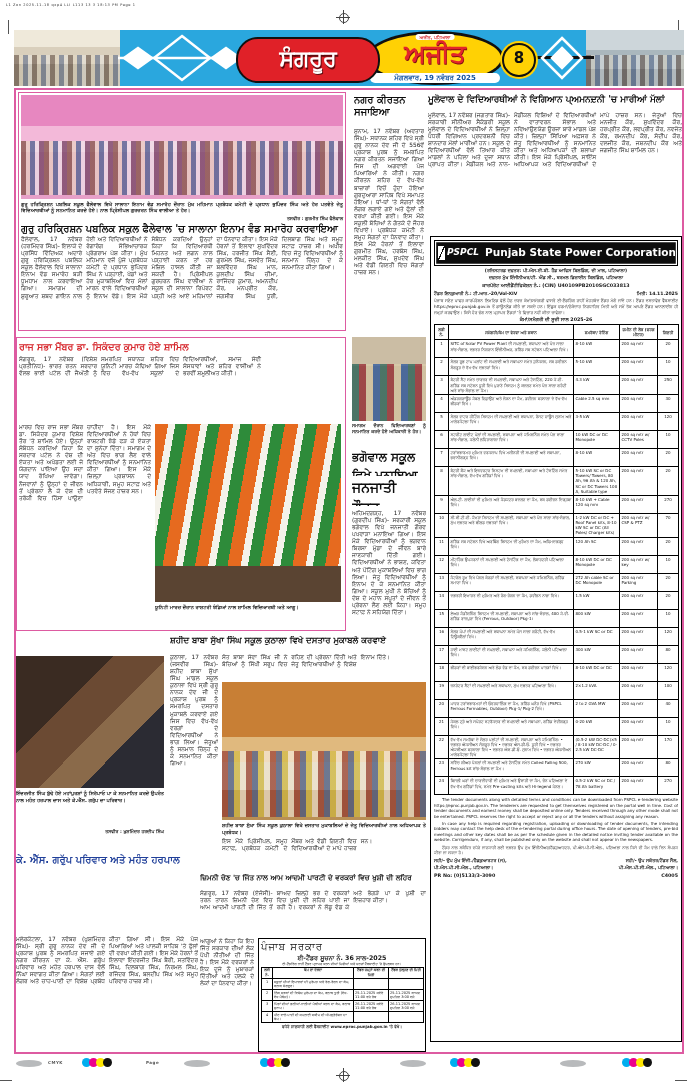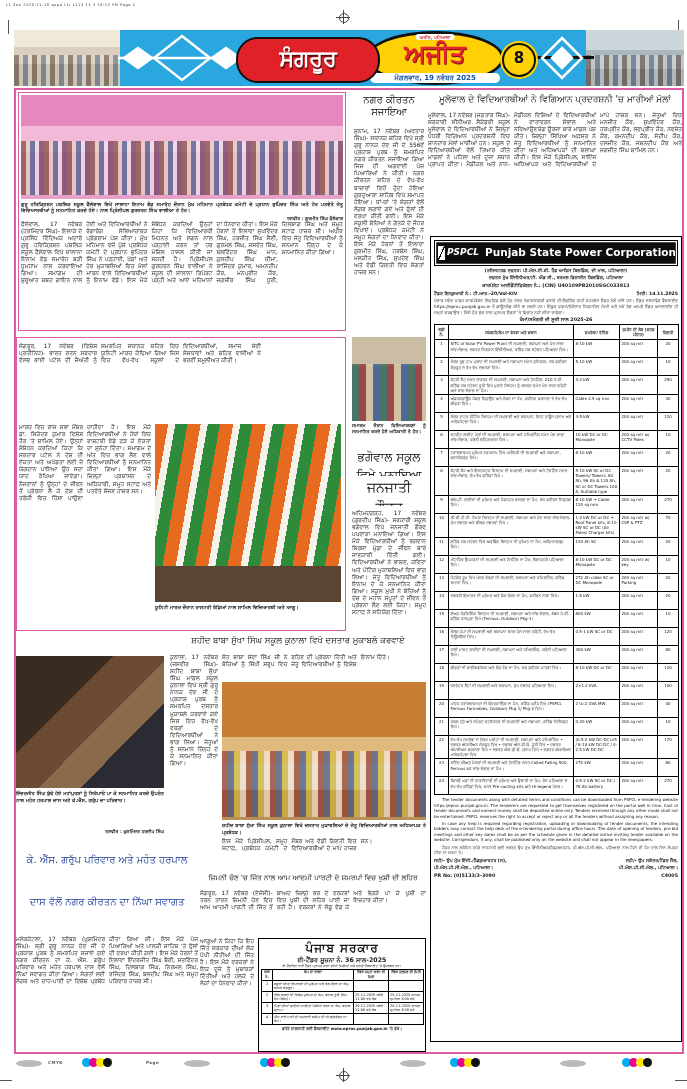--- a/index.html
+++ b/index.html
@@ -59,21 +59,21 @@
      linear-gradient(180deg,#c87f35 0 40%,#e0b97e 40% 58%,#d7c49a 58% 78%,#b98f55 78% 100%);
      background-size:100% 48%,100% 100%;background-position:0 96%,0 0;background-repeat:no-repeat;}
   
   .body-text{font-size:5.8px;line-height:1.22;text-align:justify;color:#161616;overflow:hidden;}
   .cols2{column-count:2;column-gap:4px;}
   .cols3{column-count:3;column-gap:4px;}
   .cols4{column-count:4;column-gap:4px;}
   .cols5{column-count:5;column-gap:4px;}
   .cap{font-size:5px;font-weight:bold;line-height:1.3;color:#101010;text-align:justify;overflow:hidden;}
   .credit{font-size:4.6px;font-weight:bold;text-align:right;color:#101010;}
-  .hl{font-weight:normal;color:#0c0c0c;text-align:center;line-height:1.15;overflow:hidden;white-space:nowrap;}
+  .hl{font-weight:bold;color:#0c0c0c;text-align:left;line-height:1.15;overflow:hidden;white-space:nowrap;}
   .hl.wrap{white-space:normal;}
   .sub-red{color:#d6252b;}
   .hl-blue{color:#21409a;}
   
   .ad{left:430px;top:236px;width:252px;height:806px;border:1.5px solid #000;background:#fff;padding:3px;box-sizing:border-box;}
   .ad-head{position:relative;height:24px;background:#0d0d0d;color:#fff;border:1px solid #000;box-shadow:inset 0 0 0 1.2px #fff;}
   .ad-logo{position:absolute;left:3px;top:2px;width:46px;height:18px;color:#fff;font-size:9px;font-weight:bold;font-style:italic;line-height:18px;}
   .ad-logo .bolt{display:inline-block;width:7px;height:14px;background:linear-gradient(115deg,#fff 0 45%,#0d0d0d 45% 55%,#fff 55% 100%);margin-right:2px;vertical-align:middle;}
   .ad-title{position:absolute;left:50px;right:2px;top:0;bottom:0;font-size:10.5px;font-weight:bold;text-align:center;line-height:22px;white-space:nowrap;overflow:hidden;}
   .ad-addr{font-size:4.6px;font-weight:bold;text-align:center;line-height:1.5;margin-top:2px;}
@@ -87,21 +87,21 @@
   .pth{font-weight:bold;text-align:center;vertical-align:middle;height:12px;}
   .c-sn{width:10px;text-align:center;}
   .c-cap{width:42px;}
   .c-area{width:34px;}
   .c-qty{width:17px;text-align:center;}
   .fineprint{font-size:4px;line-height:1.35;text-align:justify;margin-top:2px;text-indent:8px;}
   .sigrow{display:flex;justify-content:space-between;margin-top:3px;font-size:4.6px;font-weight:bold;line-height:1.5;}
   .prno{font-size:4.8px;font-weight:bold;}
   
   .tbox{left:258px;top:938px;width:168px;height:114px;border:1.5px solid #000;background:#fff;padding:2px;box-sizing:border-box;}
-  .t-govt{font-size:12px;font-weight:bold;text-align:center;letter-spacing:1px;}
+  .t-govt{font-size:10px;font-weight:normal;letter-spacing:1px;}
   .t-title{font-size:6.3px;font-weight:bold;text-align:center;margin-top:0.5px;}
   .t-note{font-size:3.4px;text-align:center;line-height:1.3;}
   .ttable{display:table;width:100%;table-layout:fixed;border-collapse:collapse;border:0.9px solid #000;margin-top:1px;}
   .ttd{display:table-cell;border:0.6px solid #000;padding:0.5px 1px;font-size:3.5px;line-height:1.3;vertical-align:top;overflow:hidden;}
   .tth{font-weight:bold;text-align:center;}
   .t-sn{width:8px;text-align:center;}
   .t-d{width:32px;}
   .t-foot{font-size:4px;font-weight:bold;text-align:center;margin-top:1px;}
   
   .goval{top:1060px;width:26px;height:7px;background:#b8babc;border-radius:50%;}
@@ -155,30 +155,32 @@
     </div>
     <div class="abs page-circle">8</div>
   </div>
 
   <div class="abs frame" style="left:14px;top:88px;width:666px;height:962px;"></div>
 
   <div class="abs pinkbox" style="left:18px;top:92px;width:328px;height:239px;padding:2px;box-sizing:border-box;">
     <div class="photo ph-stage" style="width:100%;height:104px;"></div>
     <div class="cap" style="margin-top:1.5px;height:15px;">ਗੁਰੂ ਹਰਿਕ੍ਰਿਸ਼ਨ ਪਬਲਿਕ ਸਕੂਲ ਫੈਲੇਵਾਲ ਵਿਖੇ ਸਾਲਾਨਾ ਇਨਾਮ ਵੰਡ ਸਮਾਰੋਹ ਦੌਰਾਨ ਮੁੱਖ ਮਹਿਮਾਨ ਪ੍ਰਬੰਧਕ ਕਮੇਟੀ ਦੇ ਪ੍ਰਧਾਨ ਭੁਪਿੰਦਰ ਸਿੰਘ ਅਤੇ ਹੋਰ ਪਤਵੰਤੇ ਜੇਤੂ ਵਿਦਿਆਰਥੀਆਂ ਨੂੰ ਸਨਮਾਨਿਤ ਕਰਦੇ ਹੋਏ। ਨਾਲ ਪ੍ਰਿੰਸੀਪਲ ਗੁਰਚਰਨ ਸਿੰਘ ਵਾਲੀਆ ਤੇ ਹੋਰ।</div>
     <div class="credit">ਤਸਵੀਰ : ਗੁਰਮੀਤ ਸਿੰਘ ਫੈਲੇਵਾਲ</div>
+    <div class="hl" style="font-size:10px;margin:2px 0;">ਗੁਰੂ ਹਰਿਕ੍ਰਿਸ਼ਨ ਪਬਲਿਕ ਸਕੂਲ ਫੈਲੇਵਾਲ 'ਚ ਸਾਲਾਨਾ ਇਨਾਮ ਵੰਡ ਸਮਾਰੋਹ ਕਰਵਾਇਆ</div>
     <div class="body-text cols5" style="height:92px;">ਫੈਲੇਵਾਲ, 17 ਨਵੰਬਰ (ਹਰਮਿੰਦਰ ਸਿੰਘ)- ਇਲਾਕੇ ਦੇ ਪ੍ਰਸਿੱਧ ਵਿੱਦਿਅਕ ਅਦਾਰੇ ਗੁਰੂ ਹਰਿਕ੍ਰਿਸ਼ਨ ਪਬਲਿਕ ਸਕੂਲ ਫੈਲੇਵਾਲ ਵਿਖੇ ਸਾਲਾਨਾ ਇਨਾਮ ਵੰਡ ਸਮਾਰੋਹ ਬੜੀ ਧੂਮਧਾਮ ਨਾਲ ਕਰਵਾਇਆ ਗਿਆ। ਸਮਾਗਮ ਦੀ ਸ਼ੁਰੂਆਤ ਸ਼ਬਦ ਗਾਇਨ ਨਾਲ ਹੋਈ ਅਤੇ ਵਿਦਿਆਰਥੀਆਂ ਨੇ ਰੰਗਾਰੰਗ ਸੱਭਿਆਚਾਰਕ ਪ੍ਰੋਗਰਾਮ ਪੇਸ਼ ਕੀਤਾ। ਮੁੱਖ ਮਹਿਮਾਨ ਵਜੋਂ ਪੁੱਜੇ ਪ੍ਰਬੰਧਕ ਕਮੇਟੀ ਦੇ ਪ੍ਰਧਾਨ ਭੁਪਿੰਦਰ ਸਿੰਘ ਨੇ ਪੜ੍ਹਾਈ, ਖੇਡਾਂ ਅਤੇ ਹੋਰ ਮੁਕਾਬਲਿਆਂ ਵਿਚ ਮੱਲਾਂ ਮਾਰਨ ਵਾਲੇ ਵਿਦਿਆਰਥੀਆਂ ਨੂੰ ਇਨਾਮ ਵੰਡੇ। ਇਸ ਮੌਕੇ ਸੰਬੋਧਨ ਕਰਦਿਆਂ ਉਨ੍ਹਾਂ ਕਿਹਾ ਕਿ ਵਿਦਿਆਰਥੀ ਮਿਹਨਤ ਅਤੇ ਲਗਨ ਨਾਲ ਪੜ੍ਹਾਈ ਕਰਨ ਤਾਂ ਹਰ ਮੰਜ਼ਿਲ ਹਾਸਲ ਕੀਤੀ ਜਾ ਸਕਦੀ ਹੈ। ਪ੍ਰਿੰਸੀਪਲ ਗੁਰਚਰਨ ਸਿੰਘ ਵਾਲੀਆ ਨੇ ਸਕੂਲ ਦੀ ਸਾਲਾਨਾ ਰਿਪੋਰਟ ਪੜ੍ਹੀ ਅਤੇ ਆਏ ਮਹਿਮਾਨਾਂ ਦਾ ਧੰਨਵਾਦ ਕੀਤਾ। ਇਸ ਮੌਕੇ ਹੋਰਨਾਂ ਤੋਂ ਇਲਾਵਾ ਸੁਖਵਿੰਦਰ ਸਿੰਘ, ਹਰਜੀਤ ਸਿੰਘ ਸੈਣੀ, ਗੁਰਮੇਲ ਸਿੰਘ, ਜਸਵੰਤ ਸਿੰਘ, ਬਲਵਿੰਦਰ ਸਿੰਘ ਮਾਨ, ਕੁਲਦੀਪ ਸਿੰਘ ਚੀਮਾ, ਰਾਜਿੰਦਰ ਕੁਮਾਰ, ਅਮਨਦੀਪ ਕੌਰ, ਮਨਪ੍ਰੀਤ ਕੌਰ, ਜਗਸੀਰ ਸਿੰਘ ਧੂਰੀ, ਦਿਲਬਾਗ ਸਿੰਘ ਅਤੇ ਸਮੂਹ ਸਟਾਫ਼ ਹਾਜ਼ਰ ਸੀ। ਅਖੀਰ ਵਿਚ ਜੇਤੂ ਵਿਦਿਆਰਥੀਆਂ ਨੂੰ ਸਨਮਾਨ ਚਿੰਨ੍ਹ ਦੇ ਕੇ ਸਨਮਾਨਿਤ ਕੀਤਾ ਗਿਆ।</div>
   </div>
 
   <div class="abs hl wrap" style="left:354px;top:94px;width:70px;font-size:10px;height:30px;">ਨਗਰ ਕੀਰਤਨ ਸਜਾਇਆ</div>
   <div class="abs body-text" style="left:354px;top:128px;width:70px;height:202px;">ਸੁਨਾਮ, 17 ਨਵੰਬਰ (ਅਵਤਾਰ ਸਿੰਘ)- ਸਥਾਨਕ ਸ਼ਹਿਰ ਵਿਖੇ ਸ੍ਰੀ ਗੁਰੂ ਨਾਨਕ ਦੇਵ ਜੀ ਦੇ 556ਵੇਂ ਪ੍ਰਕਾਸ਼ ਪੁਰਬ ਨੂੰ ਸਮਰਪਿਤ ਨਗਰ ਕੀਰਤਨ ਸਜਾਇਆ ਗਿਆ ਜਿਸ ਦੀ ਅਗਵਾਈ ਪੰਜ ਪਿਆਰਿਆਂ ਨੇ ਕੀਤੀ। ਨਗਰ ਕੀਰਤਨ ਸ਼ਹਿਰ ਦੇ ਵੱਖ-ਵੱਖ ਬਾਜ਼ਾਰਾਂ ਵਿਚੋਂ ਹੁੰਦਾ ਹੋਇਆ ਗੁਰਦੁਆਰਾ ਸਾਹਿਬ ਵਿਖੇ ਸਮਾਪਤ ਹੋਇਆ। ਥਾਂ-ਥਾਂ 'ਤੇ ਸੰਗਤਾਂ ਵੱਲੋਂ ਲੰਗਰ ਲਗਾਏ ਗਏ ਅਤੇ ਫੁੱਲਾਂ ਦੀ ਵਰਖਾ ਕੀਤੀ ਗਈ। ਇਸ ਮੌਕੇ ਸਕੂਲੀ ਬੱਚਿਆਂ ਨੇ ਗੱਤਕੇ ਦੇ ਜੌਹਰ ਵਿਖਾਏ। ਪ੍ਰਬੰਧਕ ਕਮੇਟੀ ਨੇ ਸਮੂਹ ਸੰਗਤਾਂ ਦਾ ਧੰਨਵਾਦ ਕੀਤਾ। ਇਸ ਮੌਕੇ ਹੋਰਨਾਂ ਤੋਂ ਇਲਾਵਾ ਗੁਰਮੀਤ ਸਿੰਘ, ਹਰਬੰਸ ਸਿੰਘ, ਮਲਕੀਤ ਸਿੰਘ, ਸੁਖਦੇਵ ਸਿੰਘ ਅਤੇ ਵੱਡੀ ਗਿਣਤੀ ਵਿਚ ਸੰਗਤਾਂ ਹਾਜ਼ਰ ਸਨ।</div>
 
-  <div class="abs hl" style="left:428px;top:94px;width:254px;font-size:9px;height:14px;">ਮੂਲੋਵਾਲ ਦੇ ਵਿਦਿਆਰਥੀਆਂ ਨੇ ਵਿਗਿਆਨ ਪ੍ਰਦਰਸ਼ਨੀ 'ਚ ਮਾਰੀਆਂ ਮੱਲਾਂ</div>
+  <div class="abs hl" style="left:428px;top:94px;width:254px;font-size:9px;height:14px;">ਮੂਲੋਵਾਲ ਦੇ ਵਿਦਿਆਰਥੀਆਂ ਨੇ ਵਿਗਿਆਨ ਪ੍ਅਮਨਦ਼ਨੀ 'ਚ ਮਾਰੀਆਂ ਮੱਲਾਂ</div>
   <div class="abs body-text cols3" style="left:428px;top:112px;width:254px;height:120px;">ਮੂਲੋਵਾਲ, 17 ਨਵੰਬਰ (ਜਗਤਾਰ ਸਿੰਘ)- ਸਰਕਾਰੀ ਸੀਨੀਅਰ ਸੈਕੰਡਰੀ ਸਕੂਲ ਮੂਲੋਵਾਲ ਦੇ ਵਿਦਿਆਰਥੀਆਂ ਨੇ ਜ਼ਿਲ੍ਹਾ ਪੱਧਰੀ ਵਿਗਿਆਨ ਪ੍ਰਦਰਸ਼ਨੀ ਵਿਚ ਸ਼ਾਨਦਾਰ ਮੱਲਾਂ ਮਾਰੀਆਂ ਹਨ। ਸਕੂਲ ਦੇ ਵਿਦਿਆਰਥੀਆਂ ਵੱਲੋਂ ਤਿਆਰ ਕੀਤੇ ਮਾਡਲਾਂ ਨੇ ਪਹਿਲਾ ਅਤੇ ਦੂਜਾ ਸਥਾਨ ਪ੍ਰਾਪਤ ਕੀਤਾ। ਮੈਡੀਕਲ ਅਤੇ ਨਾਨ-ਮੈਡੀਕਲ ਵਿਸ਼ਿਆਂ ਦੇ ਵਿਦਿਆਰਥੀਆਂ ਨੇ ਵਾਤਾਵਰਨ ਸੰਭਾਲ ਅਤੇ ਨਵਿਆਉਣਯੋਗ ਊਰਜਾ ਬਾਰੇ ਮਾਡਲ ਪੇਸ਼ ਕੀਤੇ। ਜ਼ਿਲ੍ਹਾ ਸਿੱਖਿਆ ਅਫ਼ਸਰ ਨੇ ਜੇਤੂ ਵਿਦਿਆਰਥੀਆਂ ਨੂੰ ਸਨਮਾਨਿਤ ਕੀਤਾ ਅਤੇ ਅਧਿਆਪਕਾਂ ਦੀ ਸ਼ਲਾਘਾ ਕੀਤੀ। ਇਸ ਮੌਕੇ ਪ੍ਰਿੰਸੀਪਲ, ਸਾਇੰਸ ਅਧਿਆਪਕ ਅਤੇ ਵਿਦਿਆਰਥੀਆਂ ਦੇ ਮਾਪੇ ਹਾਜ਼ਰ ਸਨ। ਜੇਤੂਆਂ ਵਿਚ ਮਨਜੀਤ ਕੌਰ, ਸੁਖਵਿੰਦਰ ਕੌਰ, ਹਰਪ੍ਰੀਤ ਕੌਰ, ਲਵਪ੍ਰੀਤ ਕੌਰ, ਨਵਜੋਤ ਕੌਰ, ਰਮਨਦੀਪ ਕੌਰ, ਸੰਦੀਪ ਕੌਰ, ਦਲਜੀਤ ਕੌਰ, ਜਸ਼ਨਦੀਪ ਕੌਰ ਅਤੇ ਜਗਜੀਤ ਸਿੰਘ ਸ਼ਾਮਿਲ ਹਨ।</div>
 
   <div class="abs pinkbox" style="left:16px;top:337px;width:330px;height:294px;padding:2px;box-sizing:border-box;">
+    <div class="hl sub-red" style="font-size:9.5px;margin-top:2px;">ਰਾਜ ਸਭਾ ਮੈਂਬਰ ਡਾ. ਸਿਕੰਦਰ ਕੁਮਾਰ ਹੋਏ ਸ਼ਾਮਿਲ</div>
     <div class="body-text cols4" style="margin-top:3px;height:44px;">ਸੰਗਰੂਰ, 17 ਨਵੰਬਰ (ਵਿਸ਼ੇਸ਼ ਪ੍ਰਤੀਨਿਧ)- ਭਾਰਤ ਰਤਨ ਸਰਦਾਰ ਵੱਲਭ ਭਾਈ ਪਟੇਲ ਦੀ ਜੈਅੰਤੀ ਨੂੰ ਸਮਰਪਿਤ ਸਥਾਨਕ ਸ਼ਹਿਰ ਵਿਚ ਯੂਨਿਟੀ ਮਾਰਚ ਕੱਢਿਆ ਗਿਆ ਜਿਸ ਵਿਚ ਵੱਖ-ਵੱਖ ਸਕੂਲਾਂ ਦੇ ਵਿਦਿਆਰਥੀਆਂ, ਸਮਾਜ ਸੇਵੀ ਸੰਸਥਾਵਾਂ ਅਤੇ ਸ਼ਹਿਰ ਵਾਸੀਆਂ ਨੇ ਭਰਵੀਂ ਸ਼ਮੂਲੀਅਤ ਕੀਤੀ।</div>
     <div class="body-text cols2" style="position:absolute;left:2px;top:86px;width:132px;height:200px;">ਮਾਰਚ ਵਿਚ ਰਾਜ ਸਭਾ ਮੈਂਬਰ ਡਾ. ਸਿਕੰਦਰ ਕੁਮਾਰ ਵਿਸ਼ੇਸ਼ ਤੌਰ 'ਤੇ ਸ਼ਾਮਿਲ ਹੋਏ। ਉਨ੍ਹਾਂ ਸੰਬੋਧਨ ਕਰਦਿਆਂ ਕਿਹਾ ਕਿ ਸਰਦਾਰ ਪਟੇਲ ਨੇ ਦੇਸ਼ ਦੀ ਏਕਤਾ ਅਤੇ ਅਖੰਡਤਾ ਲਈ ਜੋ ਯੋਗਦਾਨ ਪਾਇਆ ਉਹ ਸਦਾ ਯਾਦ ਰੱਖਿਆ ਜਾਵੇਗਾ। ਨੌਜਵਾਨਾਂ ਨੂੰ ਉਨ੍ਹਾਂ ਦੇ ਜੀਵਨ ਤੋਂ ਪ੍ਰੇਰਨਾ ਲੈ ਕੇ ਦੇਸ਼ ਦੀ ਤਰੱਕੀ ਵਿਚ ਹਿੱਸਾ ਪਾਉਣਾ ਚਾਹੀਦਾ ਹੈ। ਇਸ ਮੌਕੇ ਵਿਦਿਆਰਥੀਆਂ ਨੇ ਹੱਥਾਂ ਵਿਚ ਰਾਸ਼ਟਰੀ ਝੰਡੇ ਫੜ ਕੇ ਏਕਤਾ ਦਾ ਸੁਨੇਹਾ ਦਿੱਤਾ। ਸਮਾਗਮ ਦੇ ਅੰਤ ਵਿਚ ਭਾਗ ਲੈਣ ਵਾਲੇ ਵਿਦਿਆਰਥੀਆਂ ਨੂੰ ਸਨਮਾਨਿਤ ਕੀਤਾ ਗਿਆ। ਇਸ ਮੌਕੇ ਜ਼ਿਲ੍ਹਾ ਪ੍ਰਸ਼ਾਸਨ ਦੇ ਅਧਿਕਾਰੀ, ਸਮੂਹ ਸਟਾਫ਼ ਅਤੇ ਪਤਵੰਤੇ ਸੱਜਣ ਹਾਜ਼ਰ ਸਨ।</div>
     <div class="photo ph-flags" style="position:absolute;left:138px;top:86px;width:186px;height:178px;"></div>
     <div class="cap" style="position:absolute;left:138px;top:266px;width:186px;height:22px;">ਯੂਨਿਟੀ ਮਾਰਚ ਦੌਰਾਨ ਰਾਸ਼ਟਰੀ ਝੰਡਿਆਂ ਨਾਲ ਸ਼ਾਮਿਲ ਵਿਦਿਆਰਥੀ ਅਤੇ ਆਗੂ।</div>
   </div>
 
   <div class="abs photo ph-group" style="left:352px;top:337px;width:74px;height:84px;"></div>
   <div class="abs cap" style="left:352px;top:423px;width:74px;height:22px;font-size:4.6px;">ਸਮਾਗਮ ਦੌਰਾਨ ਵਿਦਿਆਰਥਣਾਂ ਨੂੰ ਸਨਮਾਨਿਤ ਕਰਦੇ ਹੋਏ ਅਧਿਕਾਰੀ ਤੇ ਹੋਰ।</div>
   <div class="abs hl wrap" style="left:352px;top:448px;width:74px;font-size:12px;line-height:1.5;height:28px;">ਭਗੋਵਾਲ ਸਕੂਲ ਵਿਖੇ ਮਨਾਇਆ</div>
   <div class="abs hl wrap" style="left:352px;top:478px;width:74px;font-size:14px;line-height:1.4;height:28px;">ਜਨਜਾਤੀ ਗੌਰਵ ਪਖਵਾੜਾ</div>
@@ -188,24 +190,23 @@
   <div class="abs body-text" style="left:170px;top:654px;width:48px;height:214px;">ਕੁਠਾਲਾ, 17 ਨਵੰਬਰ (ਜਸਵੀਰ ਸਿੰਘ)- ਸ਼ਹੀਦ ਬਾਬਾ ਸੁੱਖਾ ਸਿੰਘ ਮਾਡਲ ਸਕੂਲ ਕੁਠਾਲਾ ਵਿਖੇ ਸ੍ਰੀ ਗੁਰੂ ਨਾਨਕ ਦੇਵ ਜੀ ਦੇ ਪ੍ਰਕਾਸ਼ ਪੁਰਬ ਨੂੰ ਸਮਰਪਿਤ ਦਸਤਾਰ ਮੁਕਾਬਲੇ ਕਰਵਾਏ ਗਏ ਜਿਸ ਵਿਚ ਵੱਖ-ਵੱਖ ਵਰਗਾਂ ਦੇ ਵਿਦਿਆਰਥੀਆਂ ਨੇ ਭਾਗ ਲਿਆ। ਜੇਤੂਆਂ ਨੂੰ ਸਨਮਾਨ ਚਿੰਨ੍ਹ ਦੇ ਕੇ ਸਨਮਾਨਿਤ ਕੀਤਾ ਗਿਆ।</div>
   <div class="abs body-text cols3" style="left:222px;top:654px;width:204px;height:26px;">ਸੰਤ ਬਾਬਾ ਸੇਵਾ ਸਿੰਘ ਜੀ ਨੇ ਬੱਚਿਆਂ ਨੂੰ ਸਿੱਖੀ ਸਰੂਪ ਵਿਚ ਰਹਿਣ ਦੀ ਪ੍ਰੇਰਨਾ ਦਿੱਤੀ ਅਤੇ ਜੇਤੂ ਵਿਦਿਆਰਥੀਆਂ ਨੂੰ ਵਿਸ਼ੇਸ਼ ਇਨਾਮ ਦਿੱਤੇ।</div>
   <div class="abs photo ph-dastar" style="left:222px;top:682px;width:204px;height:138px;"></div>
   <div class="abs cap" style="left:222px;top:822px;width:204px;height:14px;">ਸ਼ਹੀਦ ਬਾਬਾ ਸੁੱਖਾ ਸਿੰਘ ਸਕੂਲ ਕੁਠਾਲਾ ਵਿਖੇ ਦਸਤਾਰ ਮੁਕਾਬਲਿਆਂ ਦੇ ਜੇਤੂ ਵਿਦਿਆਰਥੀਆਂ ਨਾਲ ਅਧਿਆਪਕ ਤੇ ਪ੍ਰਬੰਧਕ।</div>
   <div class="abs body-text cols3" style="left:222px;top:838px;width:204px;height:30px;">ਇਸ ਮੌਕੇ ਪ੍ਰਿੰਸੀਪਲ, ਸਮੂਹ ਸਟਾਫ਼, ਪ੍ਰਬੰਧਕ ਕਮੇਟੀ ਦੇ ਮੈਂਬਰ ਅਤੇ ਵੱਡੀ ਗਿਣਤੀ ਵਿਚ ਵਿਦਿਆਰਥੀਆਂ ਦੇ ਮਾਪੇ ਹਾਜ਼ਰ ਸਨ।</div>
 
   <div class="abs photo ph-men" style="left:16px;top:656px;width:148px;height:132px;"></div>
   <div class="abs cap" style="left:16px;top:790px;width:148px;height:38px;">ਇੰਦਰਜੀਤ ਸਿੰਘ ਬੁੱਢੇ ਹੋਏ ਮਹਾਂਪੁਰਸ਼ਾਂ ਨੂੰ ਸਿਰੋਪਾਓ ਪਾ ਕੇ ਸਨਮਾਨਿਤ ਕਰਦੇ ਉਪਰੰਤ ਨਾਲ ਮਹੰਤ ਹਰਪਾਲ ਦਾਸ ਅਤੇ ਕੇ.ਐੱਸ. ਗਰੁੱਪ ਦਾ ਪਰਿਵਾਰ।</div>
   <div class="abs credit" style="left:16px;top:829px;width:148px;">ਤਸਵੀਰ : ਖੁਸ਼ਮਿੰਦਰ ਹਰਦੀਪ ਸਿੰਘ</div>
   <div class="abs hl wrap hl-blue" style="left:16px;top:850px;width:182px;font-size:10px;line-height:1.9;height:40px;">ਕੇ. ਐੱਸ. ਗਰੁੱਪ ਪਰਿਵਾਰ ਅਤੇ ਮਹੰਤ ਹਰਪਾਲ</div>
-  <div class="abs hl wrap hl-blue" style="left:16px;top:892px;width:182px;font-size:10px;line-height:1.9;height:40px;">ਦਾਸ ਵੱਲੋਂ ਨਗਰ ਕੀਰਤਨ ਦਾ ਨਿੱਘਾ ਸਵਾਗਤ</div>
   <div class="abs body-text cols2" style="left:16px;top:936px;width:182px;height:112px;">ਮਲੇਰਕੋਟਲਾ, 17 ਨਵੰਬਰ (ਖੁਸ਼ਮਿੰਦਰ ਸਿੰਘ)- ਸ੍ਰੀ ਗੁਰੂ ਨਾਨਕ ਦੇਵ ਜੀ ਦੇ ਪ੍ਰਕਾਸ਼ ਪੁਰਬ ਨੂੰ ਸਮਰਪਿਤ ਸਜਾਏ ਗਏ ਨਗਰ ਕੀਰਤਨ ਦਾ ਕੇ. ਐੱਸ. ਗਰੁੱਪ ਪਰਿਵਾਰ ਅਤੇ ਮਹੰਤ ਹਰਪਾਲ ਦਾਸ ਵੱਲੋਂ ਨਿੱਘਾ ਸਵਾਗਤ ਕੀਤਾ ਗਿਆ। ਸੰਗਤਾਂ ਲਈ ਲੰਗਰ ਅਤੇ ਚਾਹ-ਪਾਣੀ ਦਾ ਵਿਸ਼ੇਸ਼ ਪ੍ਰਬੰਧ ਕੀਤਾ ਗਿਆ ਸੀ। ਇਸ ਮੌਕੇ ਪੰਜ ਪਿਆਰਿਆਂ ਅਤੇ ਪਾਲਕੀ ਸਾਹਿਬ 'ਤੇ ਫੁੱਲਾਂ ਦੀ ਵਰਖਾ ਕੀਤੀ ਗਈ। ਇਸ ਮੌਕੇ ਹੋਰਨਾਂ ਤੋਂ ਇਲਾਵਾ ਇੰਦਰਜੀਤ ਸਿੰਘ ਬੈਰੀ, ਸਤਵਿੰਦਰ ਸਿੰਘ, ਦਿਲਬਾਗ ਸਿੰਘ, ਨਿਰਮਲ ਸਿੰਘ, ਰਜਿੰਦਰ ਸਿੰਘ, ਬਲਦੀਪ ਸਿੰਘ ਅਤੇ ਸਮੂਹ ਪਰਿਵਾਰ ਹਾਜ਼ਰ ਸੀ।</div>
 
-  <div class="abs hl" style="left:200px;top:874px;width:226px;font-size:7.2px;height:12px;">ਜ਼ਿਮਨੀ ਚੋਣ 'ਚ ਜਿੱਤ ਨਾਲ ਆਮ ਆਦਮੀ ਪਾਰਟੀ ਦੇ ਸਮਰਪਾਂ ਵਿਚ ਖੁਸ਼ੀ ਦੀ ਲਹਿਰ</div>
+  <div class="abs hl" style="left:200px;top:874px;width:226px;font-size:7.2px;height:12px;">ਜ਼ਿਮਨੀ ਚੋਣ 'ਚ ਜਿੱਤ ਨਾਲ ਆਮ ਆਦਮੀ ਪਾਰਟੀ ਦੇ ਵਰਕਰਾਂ ਵਿਚ ਖੁਸ਼ੀ ਦੀ ਲਹਿਰ</div>
   <div class="abs body-text cols3" style="left:200px;top:890px;width:226px;height:44px;">ਸੰਗਰੂਰ, 17 ਨਵੰਬਰ (ਏਜੰਸੀ)- ਤਰਨ ਤਾਰਨ ਜ਼ਿਮਨੀ ਚੋਣ ਵਿਚ ਆਮ ਆਦਮੀ ਪਾਰਟੀ ਦੀ ਜਿੱਤ ਤੋਂ ਬਾਅਦ ਜ਼ਿਲ੍ਹੇ ਭਰ ਦੇ ਵਰਕਰਾਂ ਵਿਚ ਖੁਸ਼ੀ ਦੀ ਲਹਿਰ ਪਾਈ ਜਾ ਰਹੀ ਹੈ। ਵਰਕਰਾਂ ਨੇ ਲੱਡੂ ਵੰਡ ਕੇ ਅਤੇ ਭੰਗੜੇ ਪਾ ਕੇ ਖੁਸ਼ੀ ਦਾ ਇਜ਼ਹਾਰ ਕੀਤਾ।</div>
   <div class="abs body-text" style="left:200px;top:938px;width:54px;height:112px;">ਆਗੂਆਂ ਨੇ ਕਿਹਾ ਕਿ ਇਹ ਜਿੱਤ ਸਰਕਾਰ ਦੀਆਂ ਲੋਕ ਪੱਖੀ ਨੀਤੀਆਂ ਦੀ ਜਿੱਤ ਹੈ। ਇਸ ਮੌਕੇ ਵਰਕਰਾਂ ਨੇ ਇਕ ਦੂਜੇ ਨੂੰ ਮੁਬਾਰਕਾਂ ਦਿੱਤੀਆਂ ਅਤੇ ਹਲਕੇ ਦੇ ਲੋਕਾਂ ਦਾ ਧੰਨਵਾਦ ਕੀਤਾ।</div>
 
   <div class="abs tbox">
     <div class="t-govt">ਪੰਜਾਬ ਸਰਕਾਰ</div>
     <div class="t-title">ਈ-ਟੈਂਡਰ ਸੂਚਨਾ ਨੰ. 36 ਸਾਲ-2025</div>
     <div class="t-note">ਈ-ਟੈਂਡਰਿੰਗ ਰਾਹੀਂ ਟੈਂਡਰ ਪ੍ਰਾਪਤ ਕਰਨ ਦੀਆਂ ਮਿਤੀਆਂ ਅਤੇ ਸ਼ਰਤਾਂ ਵੈੱਬਸਾਈਟ 'ਤੇ ਉਪਲਬਧ ਹਨ।</div>
     <div class="ttable">
       <div class="ptr">
         <div class="ttd tth t-sn">ਲੜੀ ਨੰ.</div>

